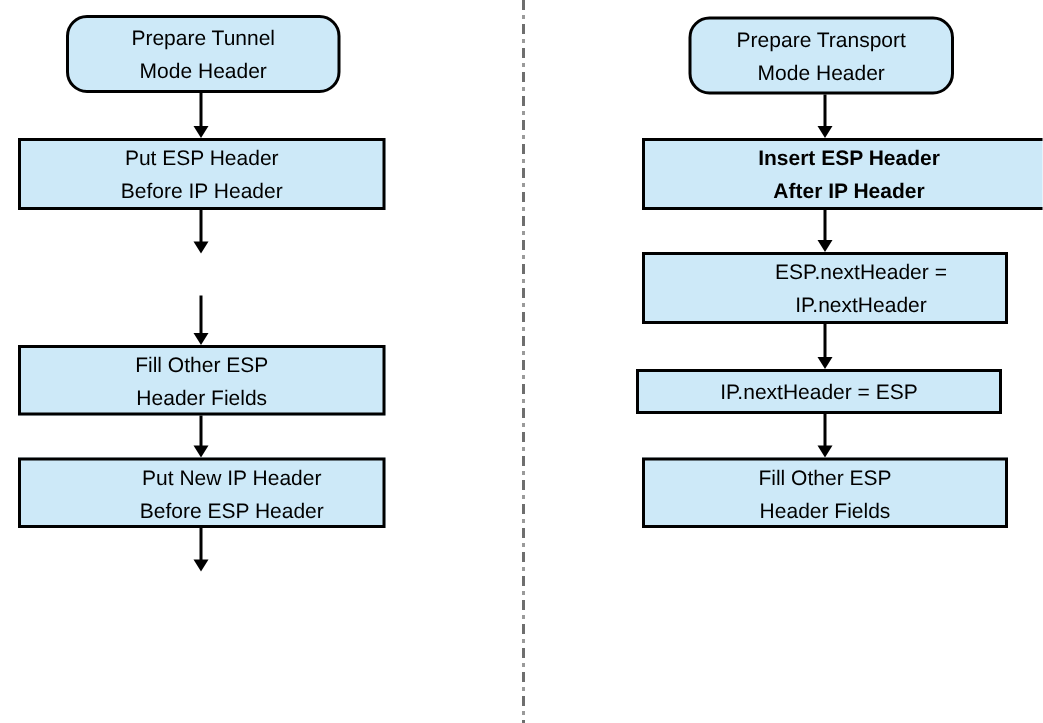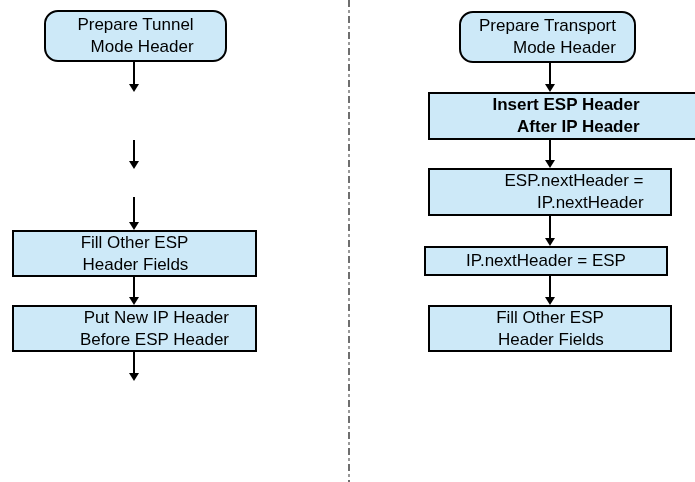--- a/index.html
+++ b/index.html
@@ -25,23 +25,23 @@
   }
   .box {
     position: absolute;
     box-sizing: border-box;
     background: var(--box-fill);
     border: 2px solid var(--box-border);
     color: var(--text);
     display: flex;
     align-items: center;
     justify-content: center;
-    text-align: right;
+    text-align: center;
     white-space: pre-line;
-    font-size: 17px;
+    font-size: 14px;
     line-height: 22px;
   }
   .rounded { border-radius: 14px; }
   .arrow {
     position: absolute;
     width: 12px;
   }
   .arrow::before {
     content: "";
     position: absolute;
@@ -82,20 +82,22 @@
 
 <div class="canvas">
 
   <div class="divider"></div>
 
   <div class="box rounded" style="left:44px; top:10px; width:183px; height:52px;">Prepare Tunnel
 Mode Header</div>
 
   <div class="arrow" style="left:128px; top:62px; height:30px;"></div>
 
+  <div class="box" style="left:12px; top:92px; width:245px; height:48px;">Put ESP Header
+Before IP Header</div>
 
   <div class="arrow" style="left:128px; top:140px; height:29px;"></div>
 
 
   <div class="arrow" style="left:128px; top:197px; height:33px;"></div>
 
   <div class="box" style="left:12px; top:230px; width:245px; height:47px;">Fill Other ESP
 Header Fields</div>
 
   <div class="arrow" style="left:128px; top:277px; height:28px;"></div>

